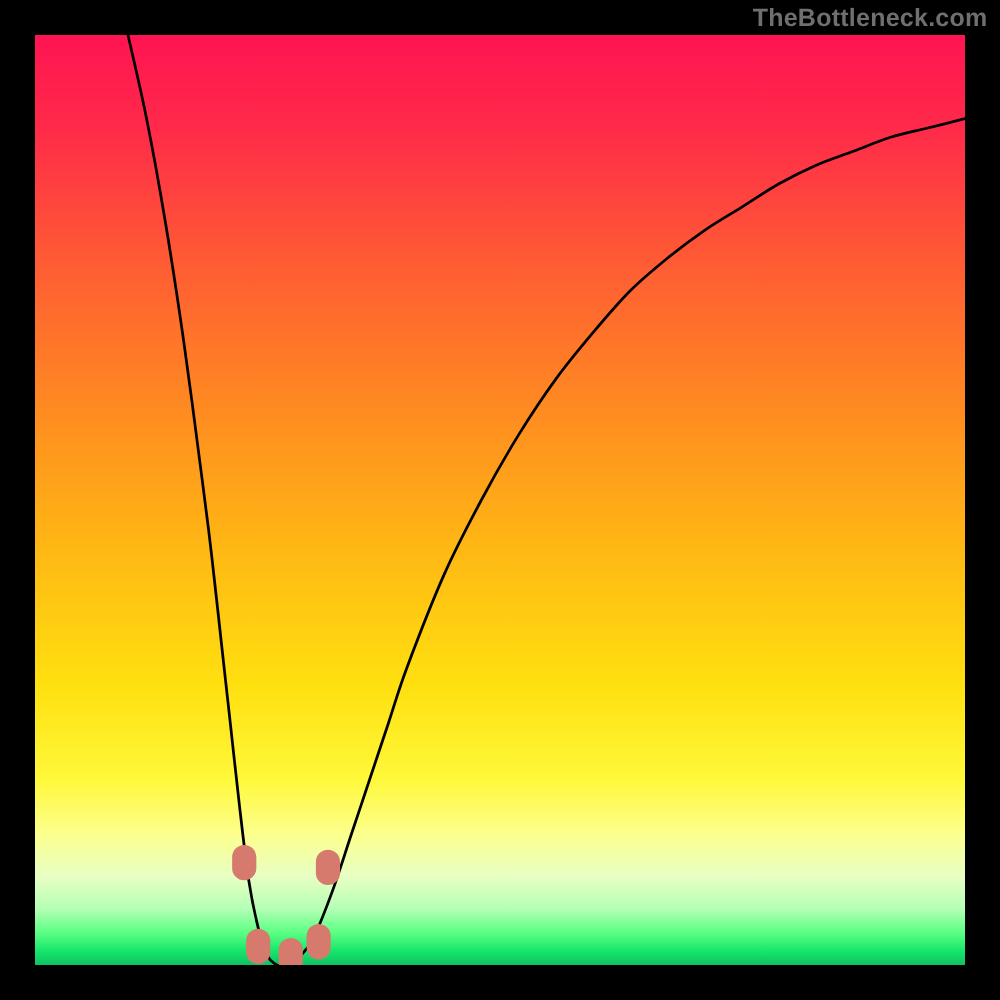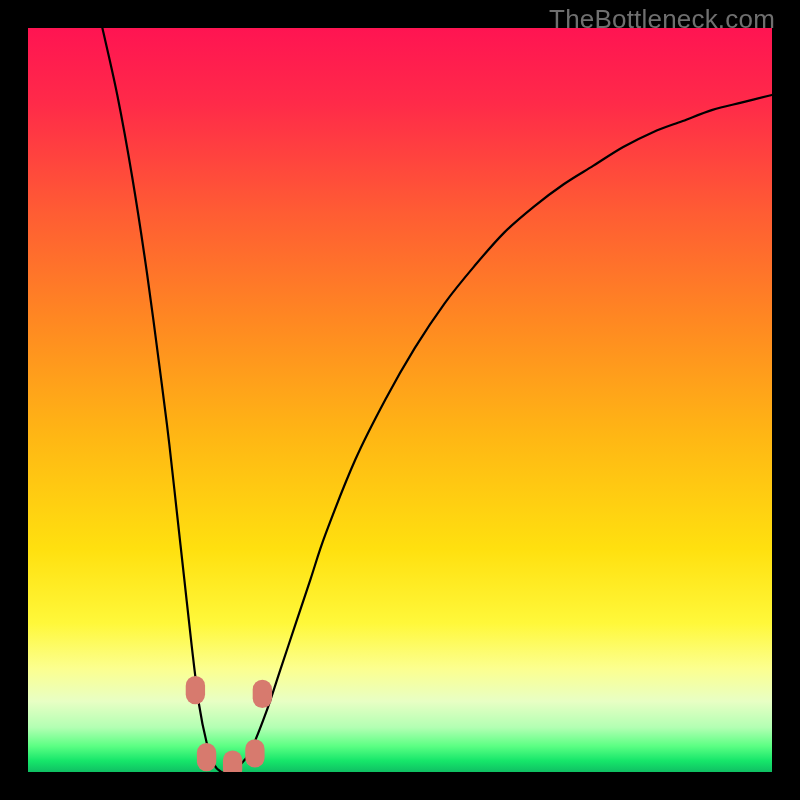--- a/index.html
+++ b/index.html
@@ -30,25 +30,25 @@
   .gradient {
     position: absolute;
     left: 0;
     top: 0;
     width: 100%;
     height: 100%;
   }
   .watermark {
     position: absolute;
     top: 4px;
-    right: 25px;
+    right: 10px;
     color: #6f6f6f;
-    font-size: 26px;
+    font-size: 20px;
     letter-spacing: 0.2px;
-    font-weight: 400;
+    font-weight: 700;
   }
   svg.curve {
     position: absolute;
     left: 0;
     top: 0;
     width: 100%;
     height: 100%;
     overflow: visible;
   }
   .marker {

